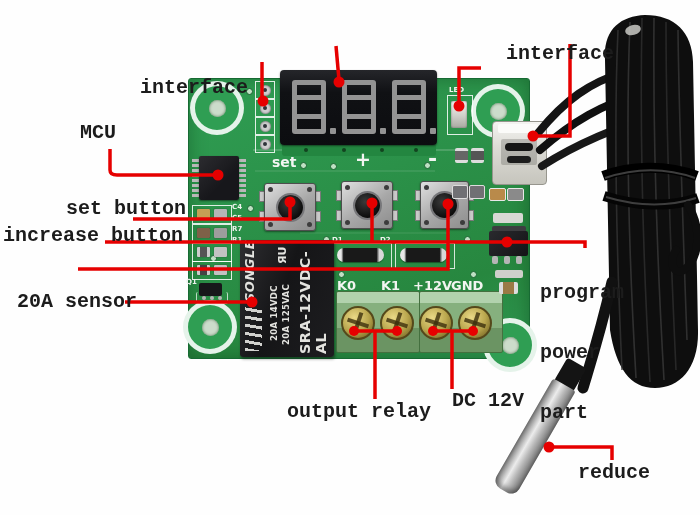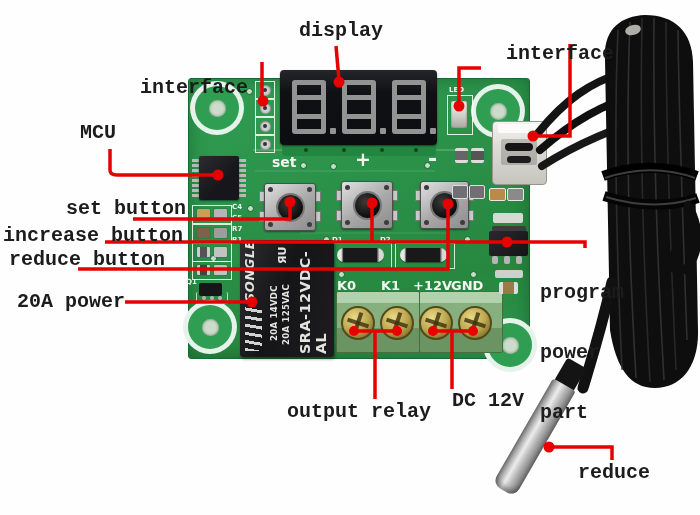--- a/index.html
+++ b/index.html
@@ -393,29 +393,27 @@
         <circle cx="397" cy="331" r="5"></circle>
       <circle cx="433" cy="331" r="5"></circle>
         <circle cx="473" cy="331" r="5"></circle>
       <circle cx="549" cy="447" r="5.5"></circle>
     </g>
   </svg>
 
   <div class="lbl center" style="left:104px;top:38px;width:180px;">
     <div>interface</div>
   </div>
-  <div class="lbl" style="left:299px;top:21px;">display</div>
   <div class="lbl center" style="left:504px;top:4px;width:112px;">
     <div>interface</div>
   </div>
   <div class="lbl" style="left:80px;top:123px;">MCU</div>
   <div class="lbl" style="left:66px;top:199px;">set button</div>
   <div class="lbl" style="left:3px;top:226px;">increase button</div>
-  <div class="lbl" style="left:9px;top:250px;">reduce button</div>
-  <div class="lbl" style="left:17px;top:292px;">20A power</div>
+  <div class="lbl" style="left:17px;top:292px;">20A sensor</div>
   <div class="lbl" style="left:287px;top:402px;">output relay</div>
   <div class="lbl" style="left:540px;top:243px;">
     <div>program</div>
     <div>power</div>
     <div>part</div>
   </div>
   <div class="lbl" style="left:452px;top:391px;">DC 12V</div>
   <div class="lbl" style="left:578px;top:463px;">reduce</div>
 
 </div>

